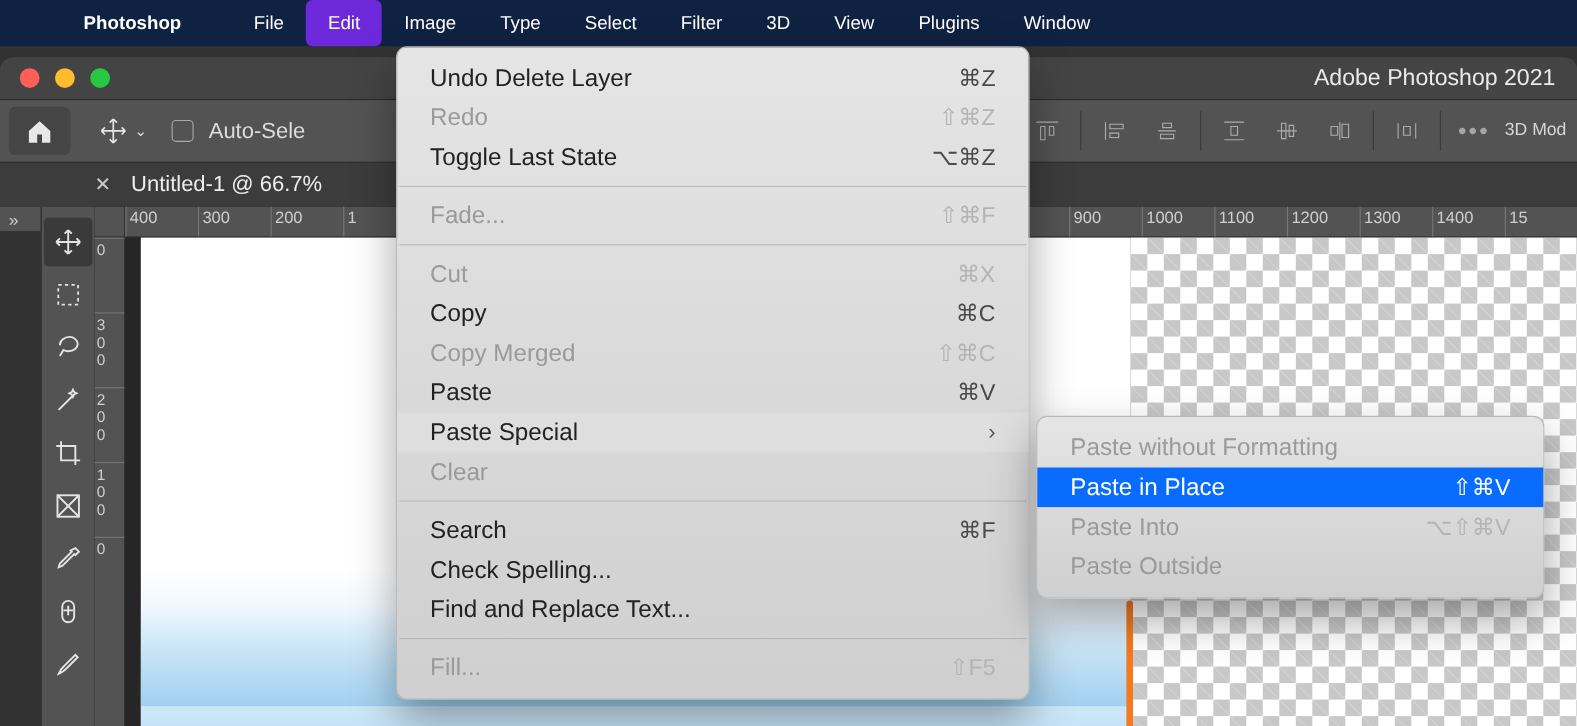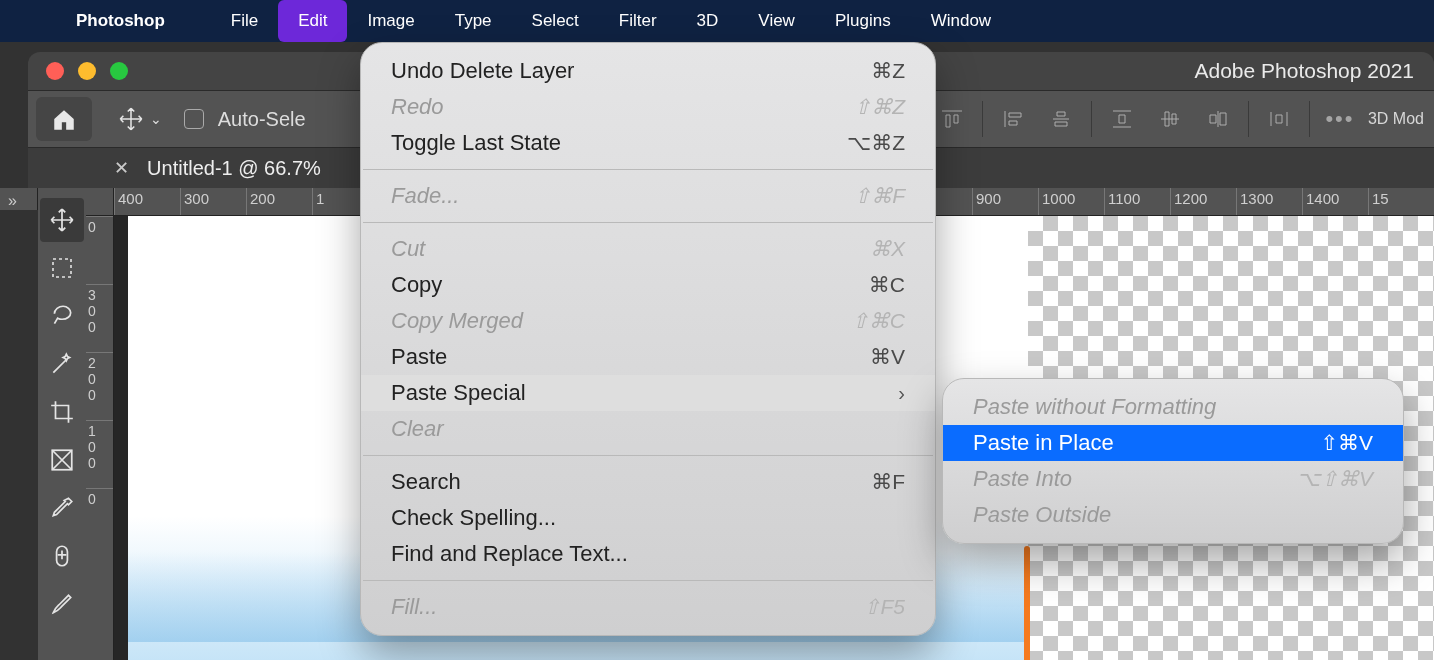--- a/index.html
+++ b/index.html
@@ -18,21 +18,20 @@
   }
   .menubar .apple { font-size: 24px; margin-right: 46px; }
   .menubar .app-name { font-weight: 700; margin-right: 46px; }
   .menubar .menu-item { padding: 0 20px; height: 42px; display: flex; align-items: center; cursor: default; }
   .menubar .menu-item.active { background: #6d28d9; border-radius: 6px; }
 
   
   .window {
     position: absolute; left: 0; top: 52px; right: 0; bottom: 0;
     background: #323232;
-    padding-left: 28px;
   }
   .titlebar {
     height: 38px;
     background: #444444;
     display: flex; align-items: center;
     border-top-left-radius: 12px;
     border-top-right-radius: 12px;
   }
   .traffic-lights { display: flex; gap: 14px; margin-left: 18px; }
   .traffic-lights span { width: 18px; height: 18px; border-radius: 50%; display: block; }
@@ -138,34 +137,34 @@
   .doc-stripe{
     position:absolute;left:14px;width:900px;height:90px;top:336px;
     background:linear-gradient(180deg, rgba(120,185,230,.0), rgba(120,185,230,.5));
   }
 
   
   .menu-panel{
     position:absolute;
     background: linear-gradient(#e5e5e6,#cfcfd0);
     border:1px solid #b8b8b8;
-    border-radius:22px;
+    border-radius:10px;
     box-shadow: 0 18px 40px rgba(0,0,0,.35);
     padding:10px 0;
     font-size:22px;
     color:#222;
   }
   .menu-row{
     display:flex;align-items:center;justify-content:space-between;
     padding:5px 30px 5px 30px;
     white-space:nowrap;
   }
   .menu-row .label{}
   .menu-row .sc{color:#4a4a4a;font-size:21px;font-weight:400;}
-  .menu-row.disabled{color:#9a9a9a;font-style:italic;}
+  .menu-row.disabled{color:#9a9a9a;}
   .menu-row.disabled .sc{color:#b4b4b4;}
   .menu-row.hover{background:#dedede;}
   .menu-row.highlight{background:#0a6cff;color:#fff;}
   .menu-row.highlight .sc{color:#fff;}
   .menu-sep{height:1px;background:#b9b9b9;margin:8px 2px;}
   .menu-row .chevron{font-size:20px;color:#555;margin-left:20px;}
 
   #edit-menu{left:360px;top:42px;width:576px;}
   #paste-submenu{left:942px;top:378px;width:462px;}
 

